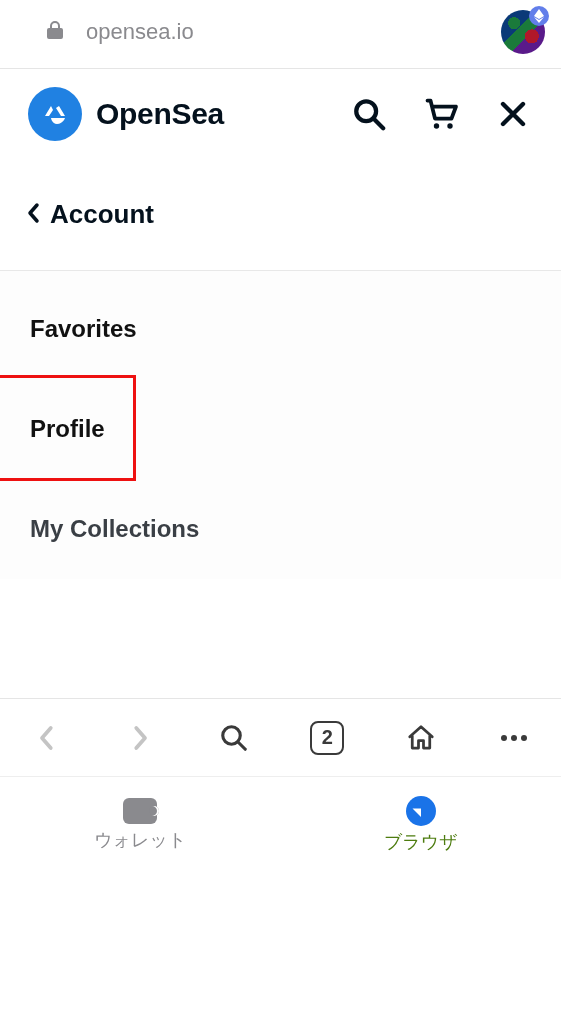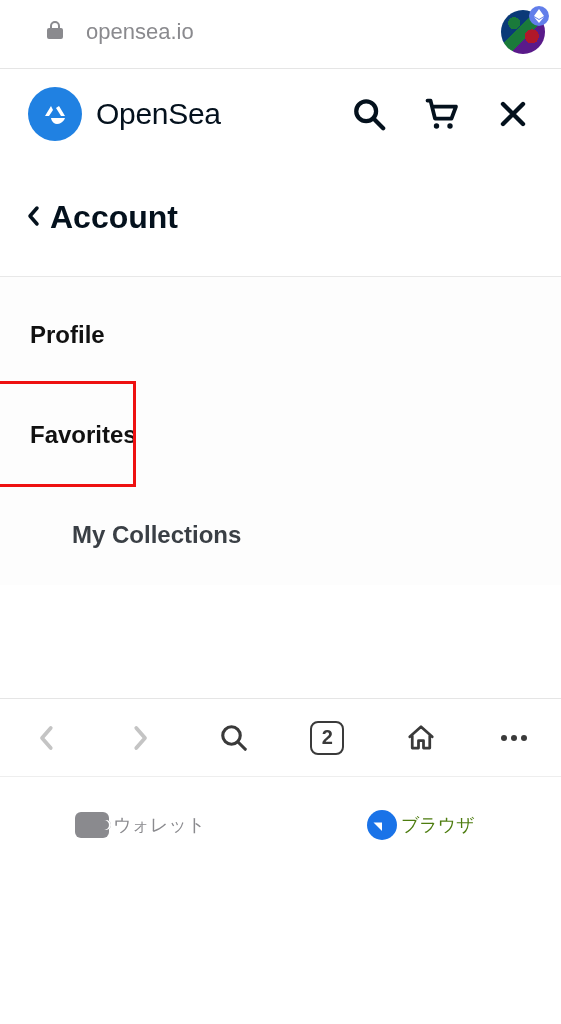--- a/index.html
+++ b/index.html
@@ -9,37 +9,37 @@
   .urlbar .avatar-wrap { margin-left:auto; position:relative; width:44px; height:44px;}
   .avatar { width:44px; height:44px; border-radius:50%; background:
      radial-gradient(circle at 30% 30%, #1a7a3a 6px, transparent 6px),
      radial-gradient(circle at 70% 60%, #b0182a 7px, transparent 7px),
      linear-gradient(135deg,#0a3a78 0 40%, #1a7a3a 40% 60%, #5a1a8a 60% 100%);
   }
   .eth-badge { position:absolute; top:-4px; right:-4px; width:20px; height:20px; background:#627eea; border-radius:50%; display:flex; align-items:center; justify-content:center;}
   .hr { height:1px; background:#e5e5e5;}
   .topbar { display:flex; align-items:center; padding:18px 28px; gap:14px;}
   .logo { width:54px; height:54px; border-radius:50%; background:#2081e2; display:flex; align-items:center; justify-content:center;}
-  .brand { font-size:30px; font-weight:400; letter-spacing:-0.3px;}
+  .brand { font-size:30px; font-weight:700; letter-spacing:-0.3px;}
   .topbar .spacer { flex:1;}
   .topicon { width:40px; display:flex; align-items:center; justify-content:center;}
   .back-row { display:flex; align-items:center; padding:40px 26px 40px 26px; gap:8px;}
-  .back-row .label { font-size:32px; font-weight:700;}
+  .back-row .label { font-size:26px; font-weight:700;}
   .section-hr { height:1px; background:#e8e8e8;}
   .menu { padding: 8px 0 0 0; background:#fdfdfd;}
   .menu-item { padding:36px 30px; font-size:24px; font-weight:700; color:#111;}
-  .menu-item.muted { color:#3a3f45; font-weight:700;margin-left:42px;}
+  .menu-item.muted { color:#3a3f45; font-weight:700;}
   .highlight { border:3px solid #e11; position:absolute; pointer-events:none;}
   .menu-wrap { position:relative;}
   .browser-nav { border-top:1px solid #e5e5e5; display:flex; align-items:center; justify-content:space-around; height:78px;}
   .bn-btn { width:48px; height:48px; display:flex; align-items:center; justify-content:center; color:#3a3a3a;}
   .bn-btn.dim { color:#c4c4c4;}
   .tabcount { width:34px; height:34px; border:2.5px solid #3a3a3a; border-radius:8px; display:flex; align-items:center; justify-content:center; font-weight:600; font-size:20px;}
   .app-nav { border-top:1px solid #eee; display:flex; height:96px;}
-  .app-tab { flex:1; display:flex; flex-direction:row; align-items:center; justify-content:center; gap:4px; font-size:18px;}
+  .app-tab { flex:1; display:flex; flex-direction:column; align-items:center; justify-content:center; gap:4px; font-size:18px;}
   .app-tab.inactive { color:#8a8a8e;}
   .app-tab.active { color:#4d7c0f; font-weight:500;}
   .wallet-ic { width:34px; height:26px; background:#8a8a8e; border-radius:6px; position:relative;}
   .wallet-ic::after{content:""; position:absolute; right:-2px; top:8px; width:10px; height:10px; background:#8a8a8e; border-radius:50%; box-shadow: inset -2px 0 0 #fff;}
   .compass-ic { width:30px; height:30px; background:#1a73e8; border-radius:50%; position:relative;}
   .compass-ic::after{content:""; position:absolute; left:50%; top:50%; width:0;height:0; border:6px solid transparent; border-bottom-color:#fff; transform:translate(-50%,-70%) rotate(45deg);}
   .page { display:flex; flex-direction:column; height:872px;}
   .content { flex:1; overflow:hidden; display:flex; flex-direction:column;}
   .menu-area { flex:1; overflow:hidden;}
 </style>
@@ -100,22 +100,22 @@
         <svg width="16" height="22" viewBox="0 0 16 22">
             <path fill="none" stroke="#04111d" stroke-width="3.5" stroke-linecap="round" stroke-linejoin="round" d="M11 3l-7 8 7 8"></path>
           </svg>
       </span>
       <span class="label">Account</span>
     </div>
     <div class="section-hr"></div>
 
     <div class="menu-area">
       <div class="menu menu-wrap">
+        <div class="menu-item" id="fav-item">Favorites</div>
         <div class="menu-item">Profile</div>
-        <div class="menu-item" id="fav-item">Favorites</div>
         <div class="menu-item muted">My Collections</div>
         <div class="highlight" id="hl" style="left: -14px; top: 104px; width: 150px; height: 106px;"></div>
       </div>
     </div>
 
   </div>
 
   <div class="browser-nav">
     <div class="bn-btn dim">
       <svg width="20" height="28" viewBox="0 0 16 22">

